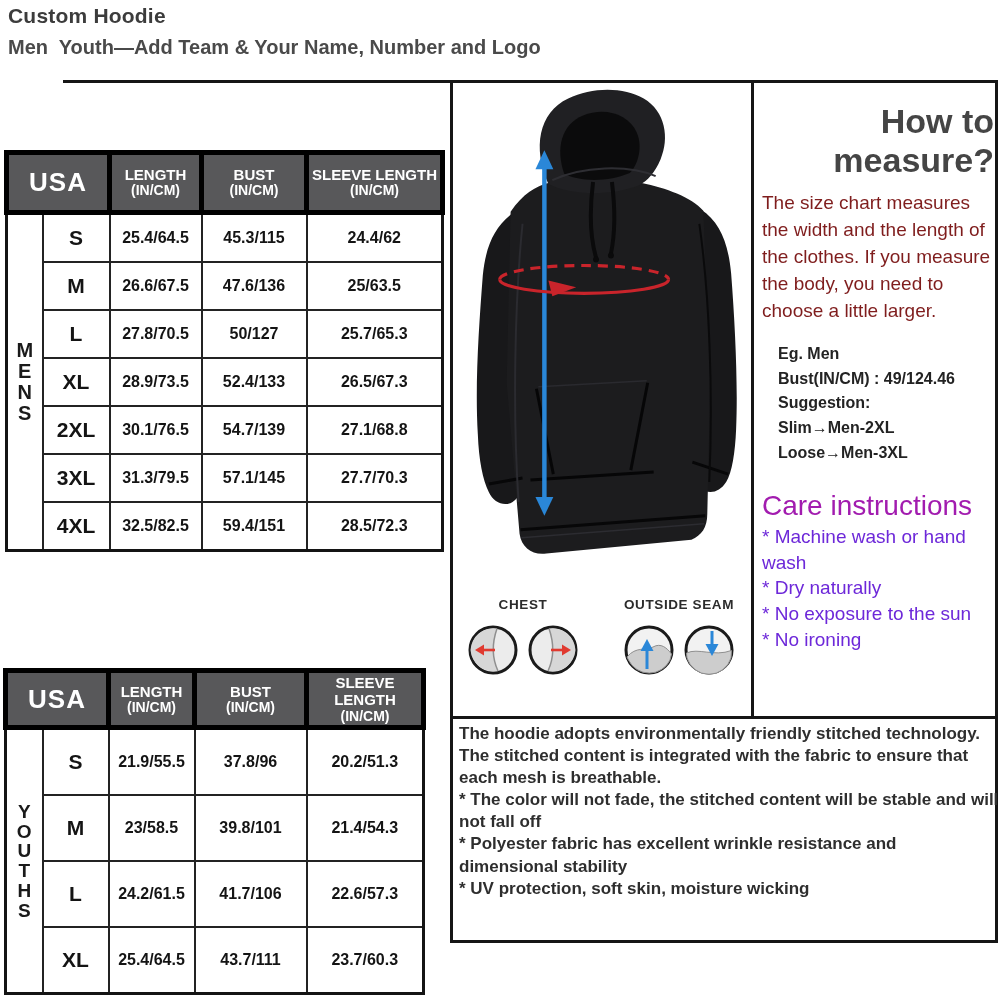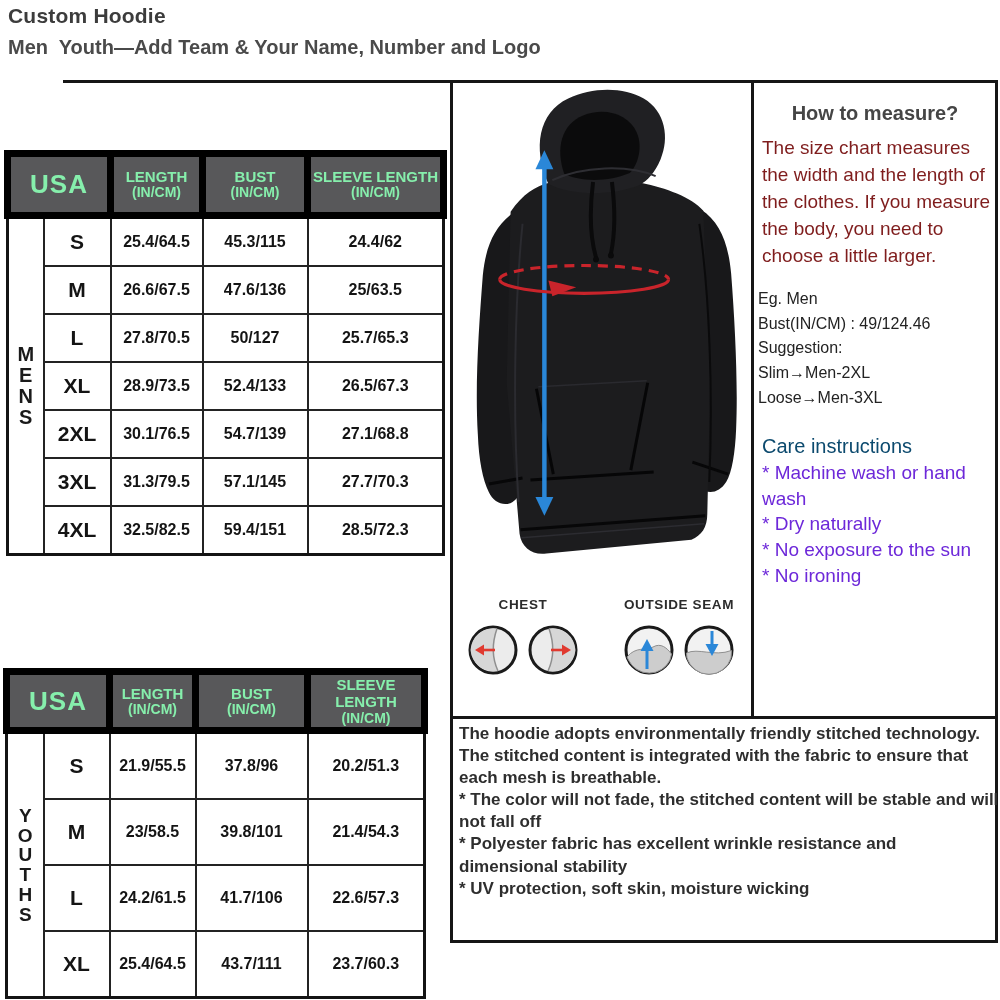--- a/index.html
+++ b/index.html
@@ -9,21 +9,21 @@
     overflow:hidden;
   }
   
   .page-title{position:absolute;left:8px;top:4px;font-size:21px;font-weight:700;color:#3c3c3c;letter-spacing:.2px;}
   .page-subtitle{position:absolute;left:8px;top:36px;font-size:20px;font-weight:600;color:#4a4a4a;white-space:pre-wrap;}
   
   .line{position:absolute;background:#161616;}
   
   .size-table{position:absolute;border-collapse:collapse;table-layout:fixed;background:#fff;border:3px solid #141414;}
   .size-table th,.size-table td{border:2px solid #232323;padding:0;text-align:center;vertical-align:middle;}
-  .size-table thead th{background:#58585a;color:#86efac;border:7px solid #000000;}
+  .size-table thead th{background:#58585a;color:#ffffff;border:5px solid #000000;}
   .usa-h{font-size:26px;font-weight:700;letter-spacing:1px;}
   .h-main{font-size:15px;font-weight:700;line-height:1.15;}
   .h-sub{font-size:14px;font-weight:700;line-height:1.1;text-align:center;}
   .size-cell{font-size:21px;font-weight:700;color:#141414;}
   .val-cell{font-size:16px;font-weight:700;color:#141414;}
   .group-cell{background:#fff;}
   .v-letters{display:flex;flex-direction:column;align-items:center;justify-content:center;}
   .v-letters span{display:block;font-weight:700;color:#1a1a1a;line-height:1.04;}
   #mens-table .v-letters span{font-size:20px;}
   #youths-table .v-letters span{font-size:19px;}
@@ -39,24 +39,24 @@
   
   .icons-strip{position:absolute;left:453px;top:597px;width:284px;height:115px;}
   .icon-group{position:absolute;top:0;}
   .icon-group .ig-label{font-size:13.5px;font-weight:700;color:#2c2c2c;text-align:center;letter-spacing:.6px;margin-bottom:12px;}
   .icon-row{display:flex;justify-content:center;gap:8px;}
   .icon-row svg{width:52px;height:52px;display:block;}
   #chest-group{left:8px;width:124px;}
   #seam-group{left:160px;width:132px;}
   
   .measure-panel{position:absolute;left:756px;top:84px;width:238px;height:630px;}
-  .measure-title{font-size:20px;font-weight:600;color:#454545;text-align:center;margin:18px 0 10px 0;}
+  .measure-title{font-size:34px;font-weight:600;color:#454545;text-align:right;margin:18px 0 10px 0;}
   .measure-desc{font-size:19px;font-weight:500;color:#7f1d1d;line-height:1.42;margin:0 0 0 6px;}
-  .example-block{margin:17px 0 0 2px;font-size:16px;font-weight:400;color:#232323;line-height:1.55;}
-  .care-title{font-size:20px;font-weight:500;color:#0c4a6e;margin:24px 0 2px 6px;}
+  .example-block{margin:17px 0 0 22px;font-size:16px;font-weight:700;color:#232323;line-height:1.55;}
+  .care-title{font-size:28px;font-weight:500;color:#a21caf;margin:24px 0 2px 6px;}
   .care-item{font-size:19px;font-weight:500;color:#6d28d9;line-height:1.36;margin-left:6px;}
   
   .footer-box{position:absolute;left:453px;top:719px;width:540px;height:218px;padding:4px 2px 0 6px;}
   .footer-par{font-size:17px;font-weight:700;color:#2e2e2e;line-height:1.3;margin:0;}
   .footer-bullet{font-size:17px;font-weight:700;color:#2e2e2e;line-height:1.3;}
 </style>
 </head>
 <body>
 
 <div class="page-title">Custom Hoodie</div>

